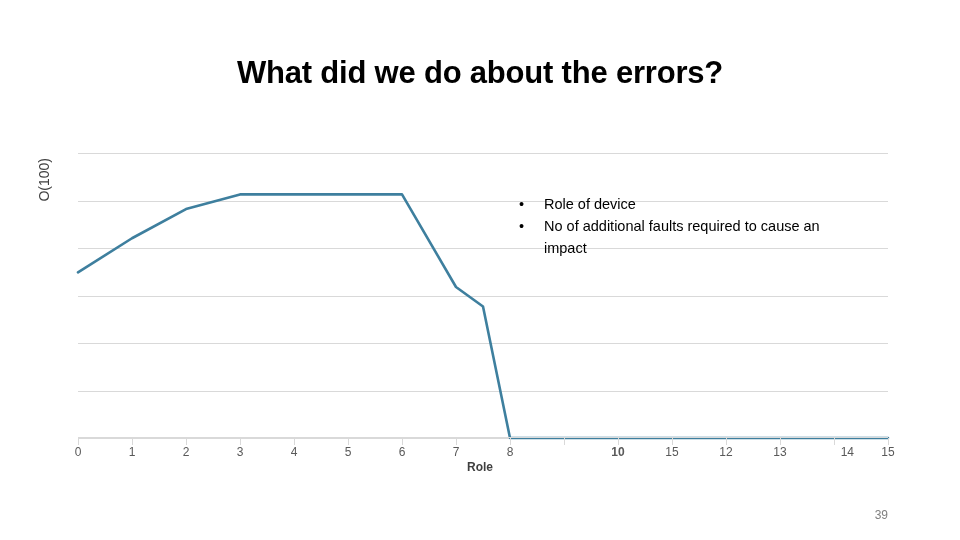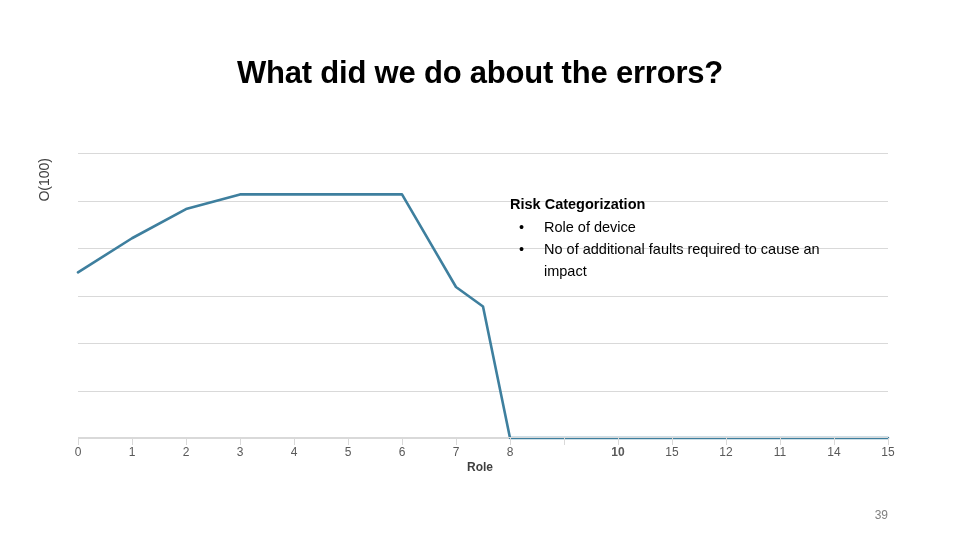--- a/index.html
+++ b/index.html
@@ -228,27 +228,26 @@
     <div class="x-label" style="left: 162px;">3</div>
     <div class="x-label" style="left: 216px;">4</div>
     <div class="x-label" style="left: 270px;">5</div>
     <div class="x-label" style="left: 324px;">6</div>
     <div class="x-label" style="left: 378px;">7</div>
     <div class="x-label" style="left: 432px;">8</div>
     <div class="x-label" style="left: 486px;"></div>
     <div class="x-label" style="left: 540px; font-weight: bold;">10</div>
     <div class="x-label" style="left: 594px;">15</div>
     <div class="x-label" style="left: 648px;">12</div>
-    <div class="x-label" style="left: 702px;">11</div>
-    <div class="x-label" style="left: 756px;">14</div>
+    <div class="x-label" style="left: 702px;">13</div>
+    <div class="x-label" style="left: 756px; text-align: right;">14</div>
     <div class="x-label" style="left: 810px;">15</div>
   </div>
 <div class="x-axis-title">Role</div>
 
 <div class="callout">
-  <div class="callout-heading">Risk Categorization</div>
   <ul class="callout-list">
       <li class="callout-item"><span class="callout-bullet">•</span><span>Role of device</span></li>
       <li class="callout-item"><span class="callout-bullet">•</span><span>No of additional faults required to cause an impact</span></li>
     </ul>
 </div>
 
 <div class="page-number">39</div>
 
 </body></html>

